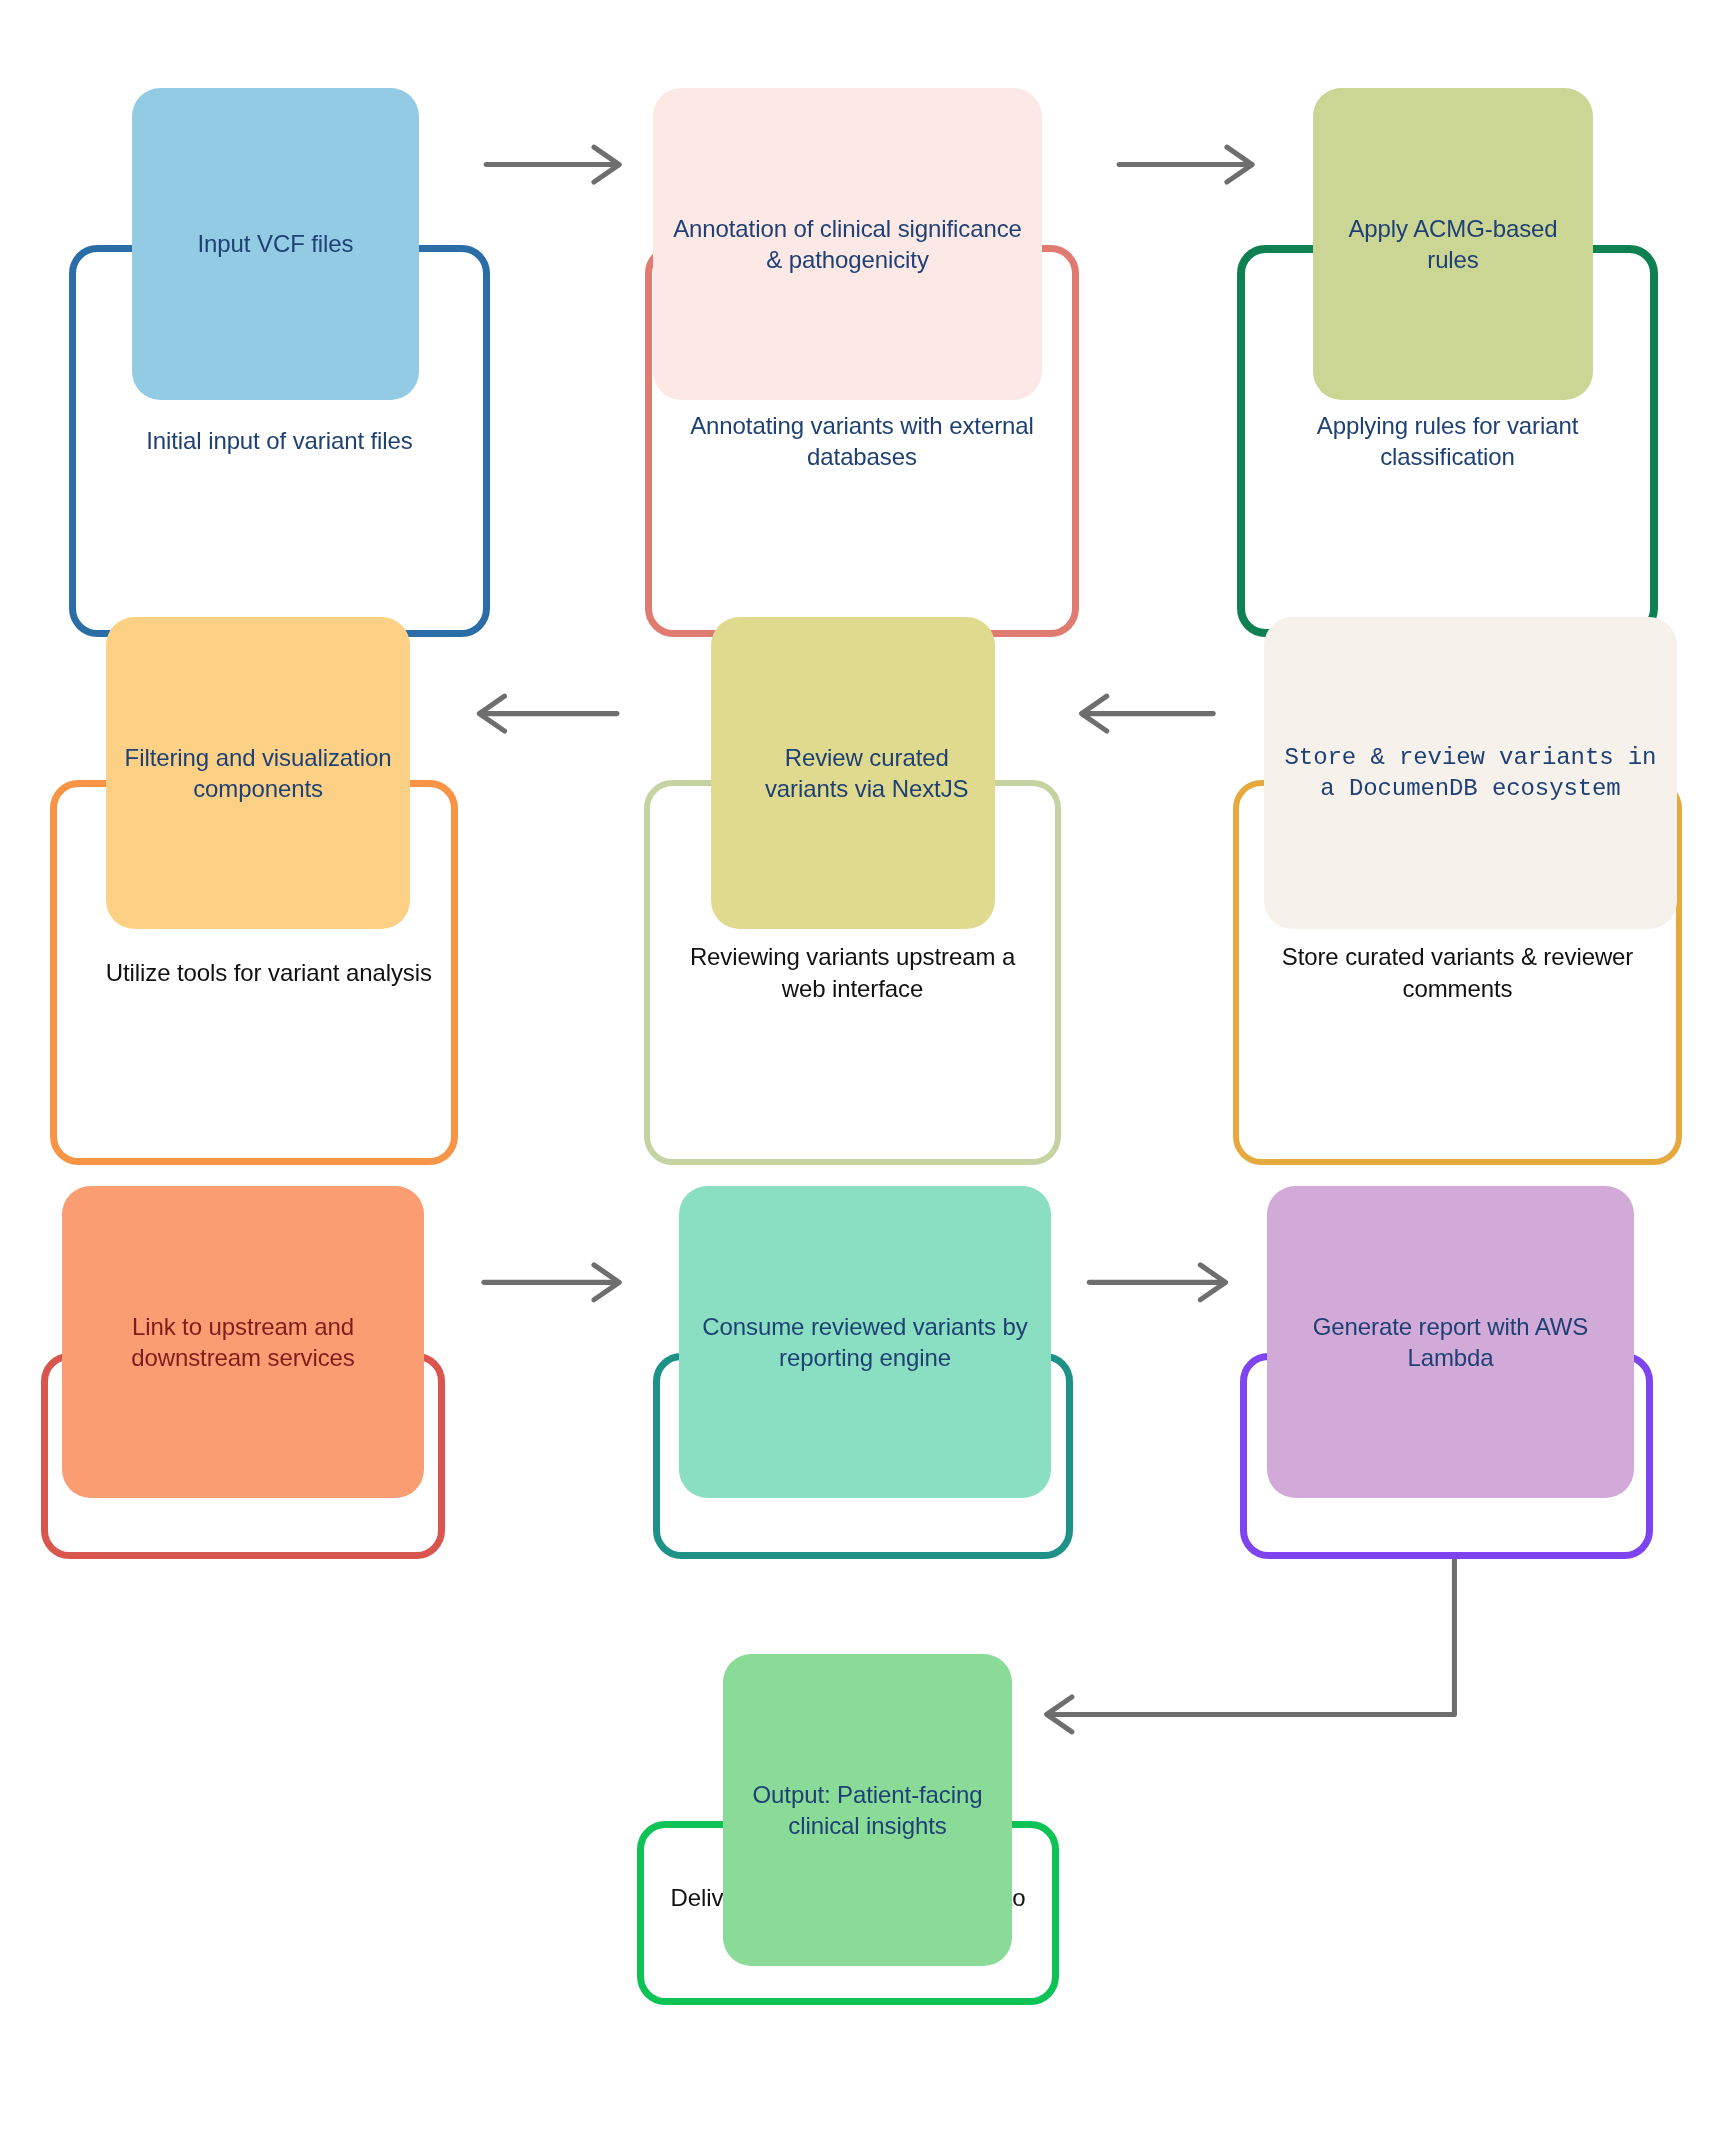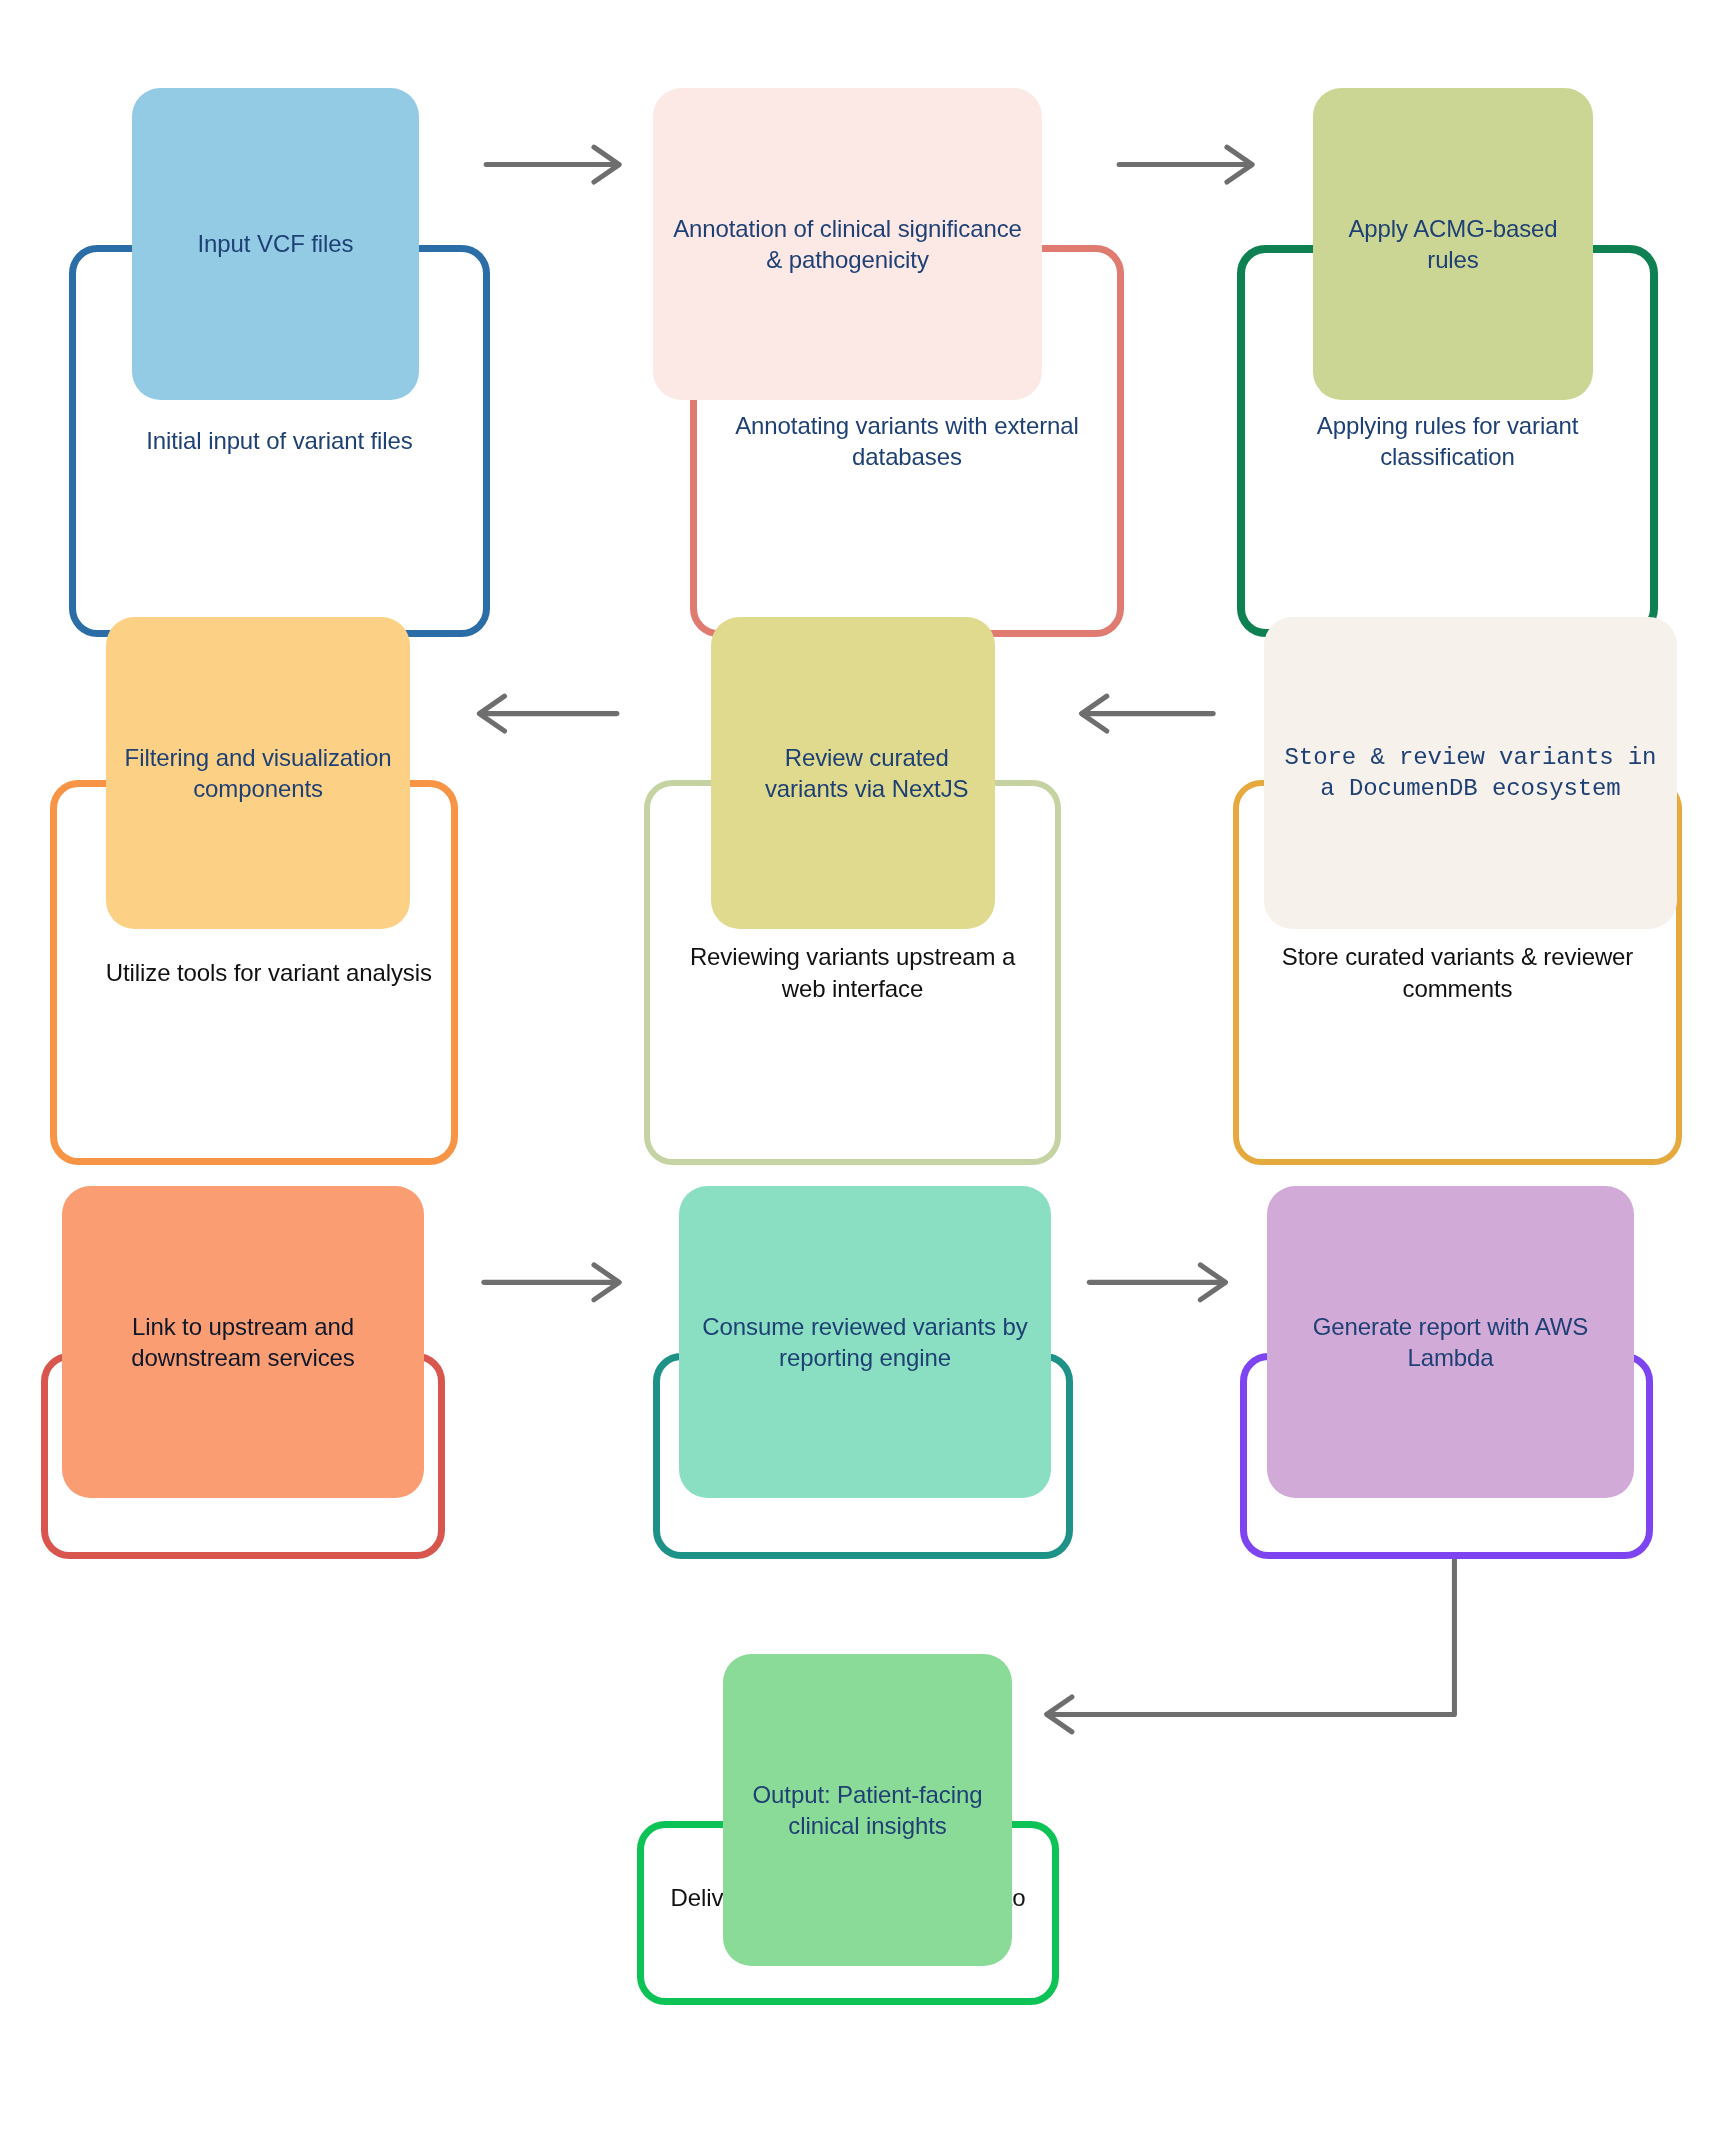--- a/index.html
+++ b/index.html
@@ -120,21 +120,21 @@
     </g>
   </svg>
 
   <div class="desc-card" style="left:69px; top:245px; width:421px; height:392px; border-width:7.8px; border-color:#2b6da6;">
     <span class="txt" style="color:#1e4074;">Initial input of variant files</span>
   </div>
   <div class="label-card" style="left:132px; top:88px; width:287px; height:312px; background:#93cbe4;">
     <span class="txt" style="color:#1e4074;">Input VCF files</span>
   </div>
 
-  <div class="desc-card" style="left:645px; top:245px; width:434px; height:392px; border-width:7.8px; border-color:#e07b72;margin-left:45px;">
+  <div class="desc-card" style="left:645px; top:245px; width:434px; height:392px; border-width:7.8px; border-color:#e07b72;">
     <span class="txt" style="color:#1e4074;">Annotating variants with external databases</span>
   </div>
   <div class="label-card" style="left:653px; top:88px; width:389px; height:312px; background:#fce9e6;">
     <span class="txt" style="color:#1e4074;">Annotation of clinical significance &amp; pathogenicity</span>
   </div>
 
   <div class="desc-card" style="left:1237px; top:245px; width:421px; height:392px; border-width:8.7px; border-color:#0e8052;">
     <span class="txt" style="color:#1e4074;">Applying rules for variant classification</span>
   </div>
   <div class="label-card" style="left:1313px; top:88px; width:280px; height:312px; background:#ccd694;">
@@ -159,21 +159,21 @@
     <span class="txt" style="color:#111111;">Utilize tools for variant analysis</span>
   </div>
   <div class="label-card" style="left:106px; top:617px; width:304px; height:312px; background:#fcd186;">
     <span class="txt" style="color:#1e4074;">Filtering and visualization components</span>
   </div>
 
   <div class="desc-card" style="left:41px; top:1353px; width:404px; height:206px; border-width:7.3px; border-color:#d9564f;">
     <span class="txt" style="color:#111111;">Connecting to other services via API &amp; SQS</span>
   </div>
   <div class="label-card" style="left:62px; top:1186px; width:362px; height:312px; background:#fa9d73;">
-    <span class="txt" style="color:#0f172a;">Link to upstream and downstream services</span>
+    <span class="txt" style="color:#7f1d1d;">Link to upstream and downstream services</span>
   </div>
 
   <div class="desc-card" style="left:653px; top:1353px; width:420px; height:206px; border-width:7.8px; border-color:#1f9287;">
     <span class="txt" style="color:#3a75a6;">Processing reported variants by report generation</span>
   </div>
   <div class="label-card" style="left:679px; top:1186px; width:372px; height:312px; background:#8adfc2;">
     <span class="txt" style="color:#1e4074;">Consume reviewed variants by reporting engine</span>
   </div>
 
   <div class="desc-card" style="left:1240px; top:1353px; width:413px; height:206px; border-width:7.8px; border-color:#7d44ef;">

